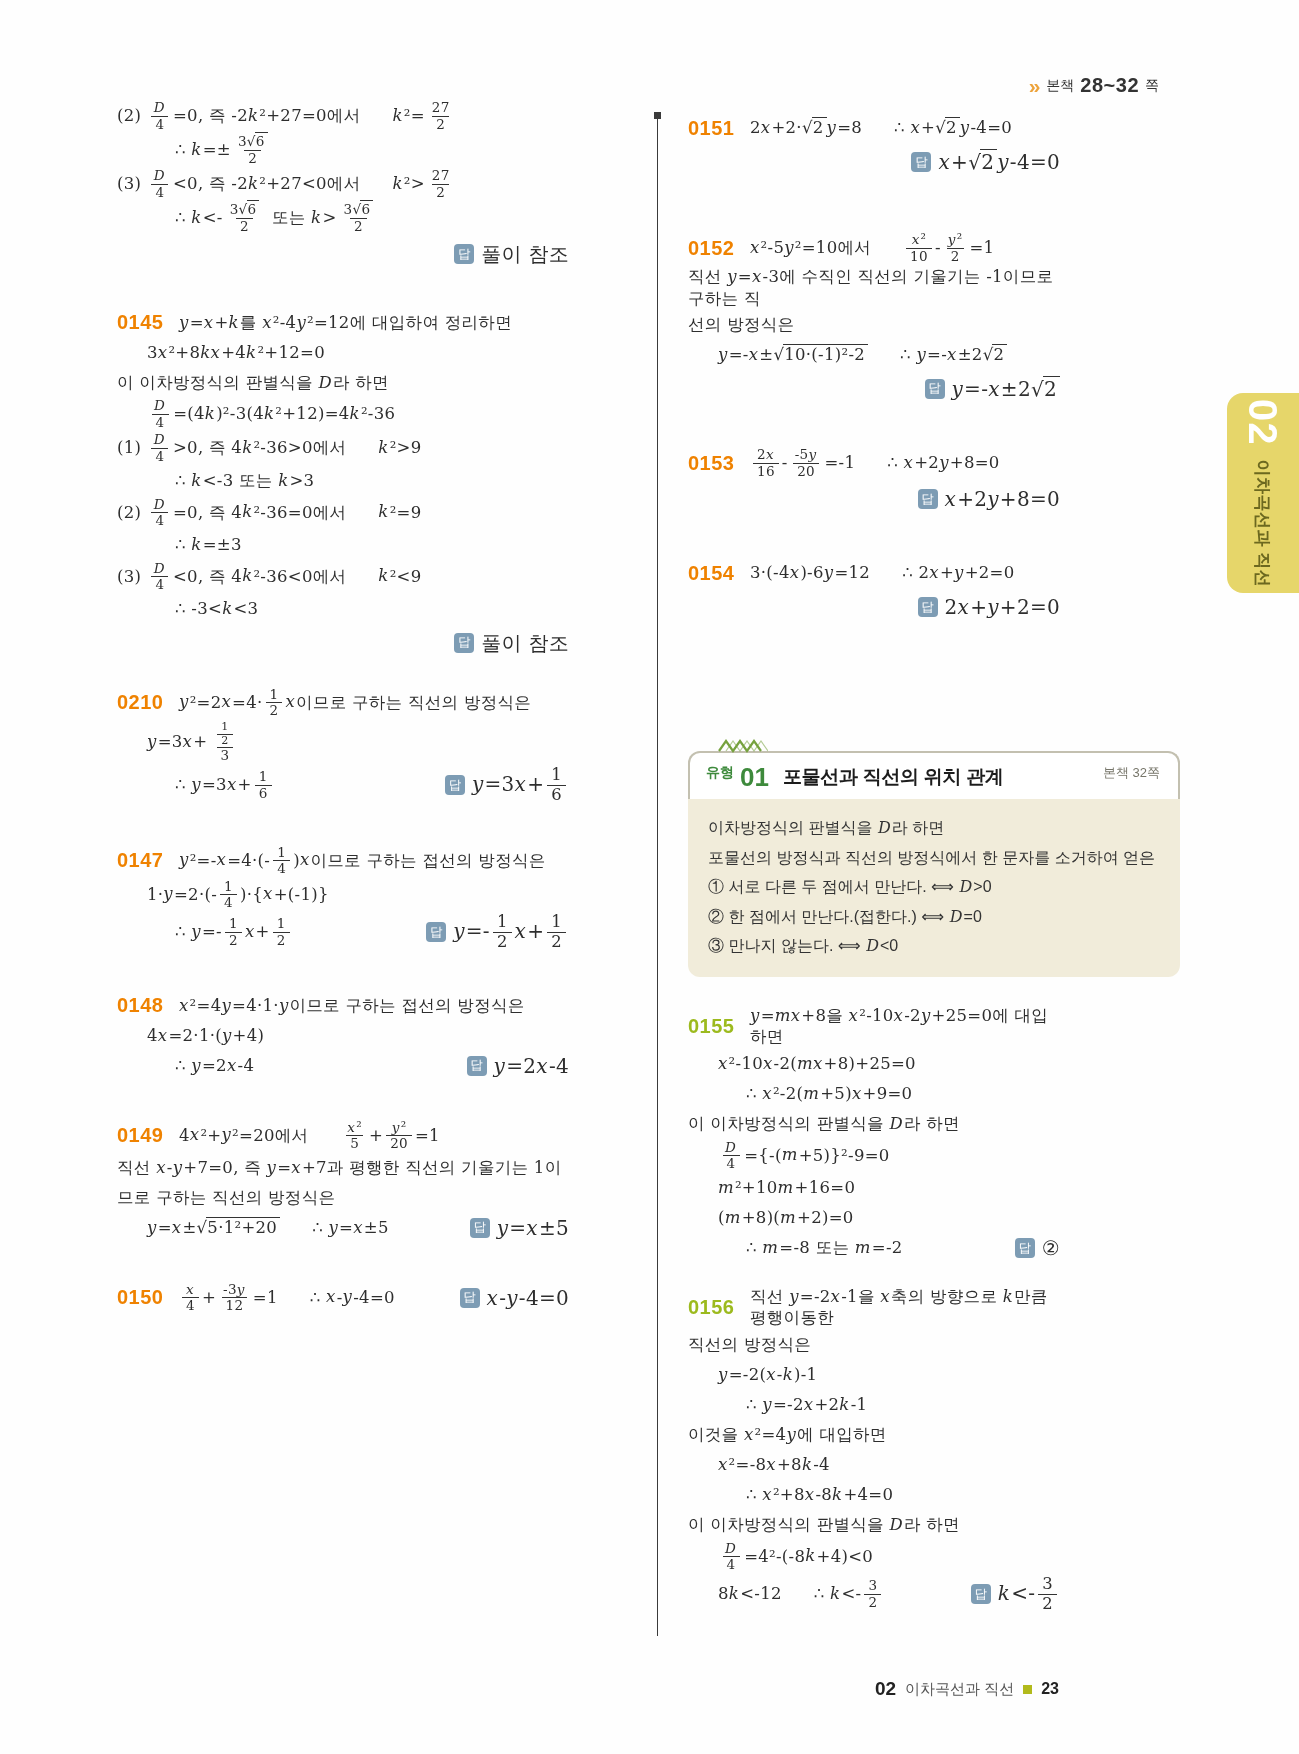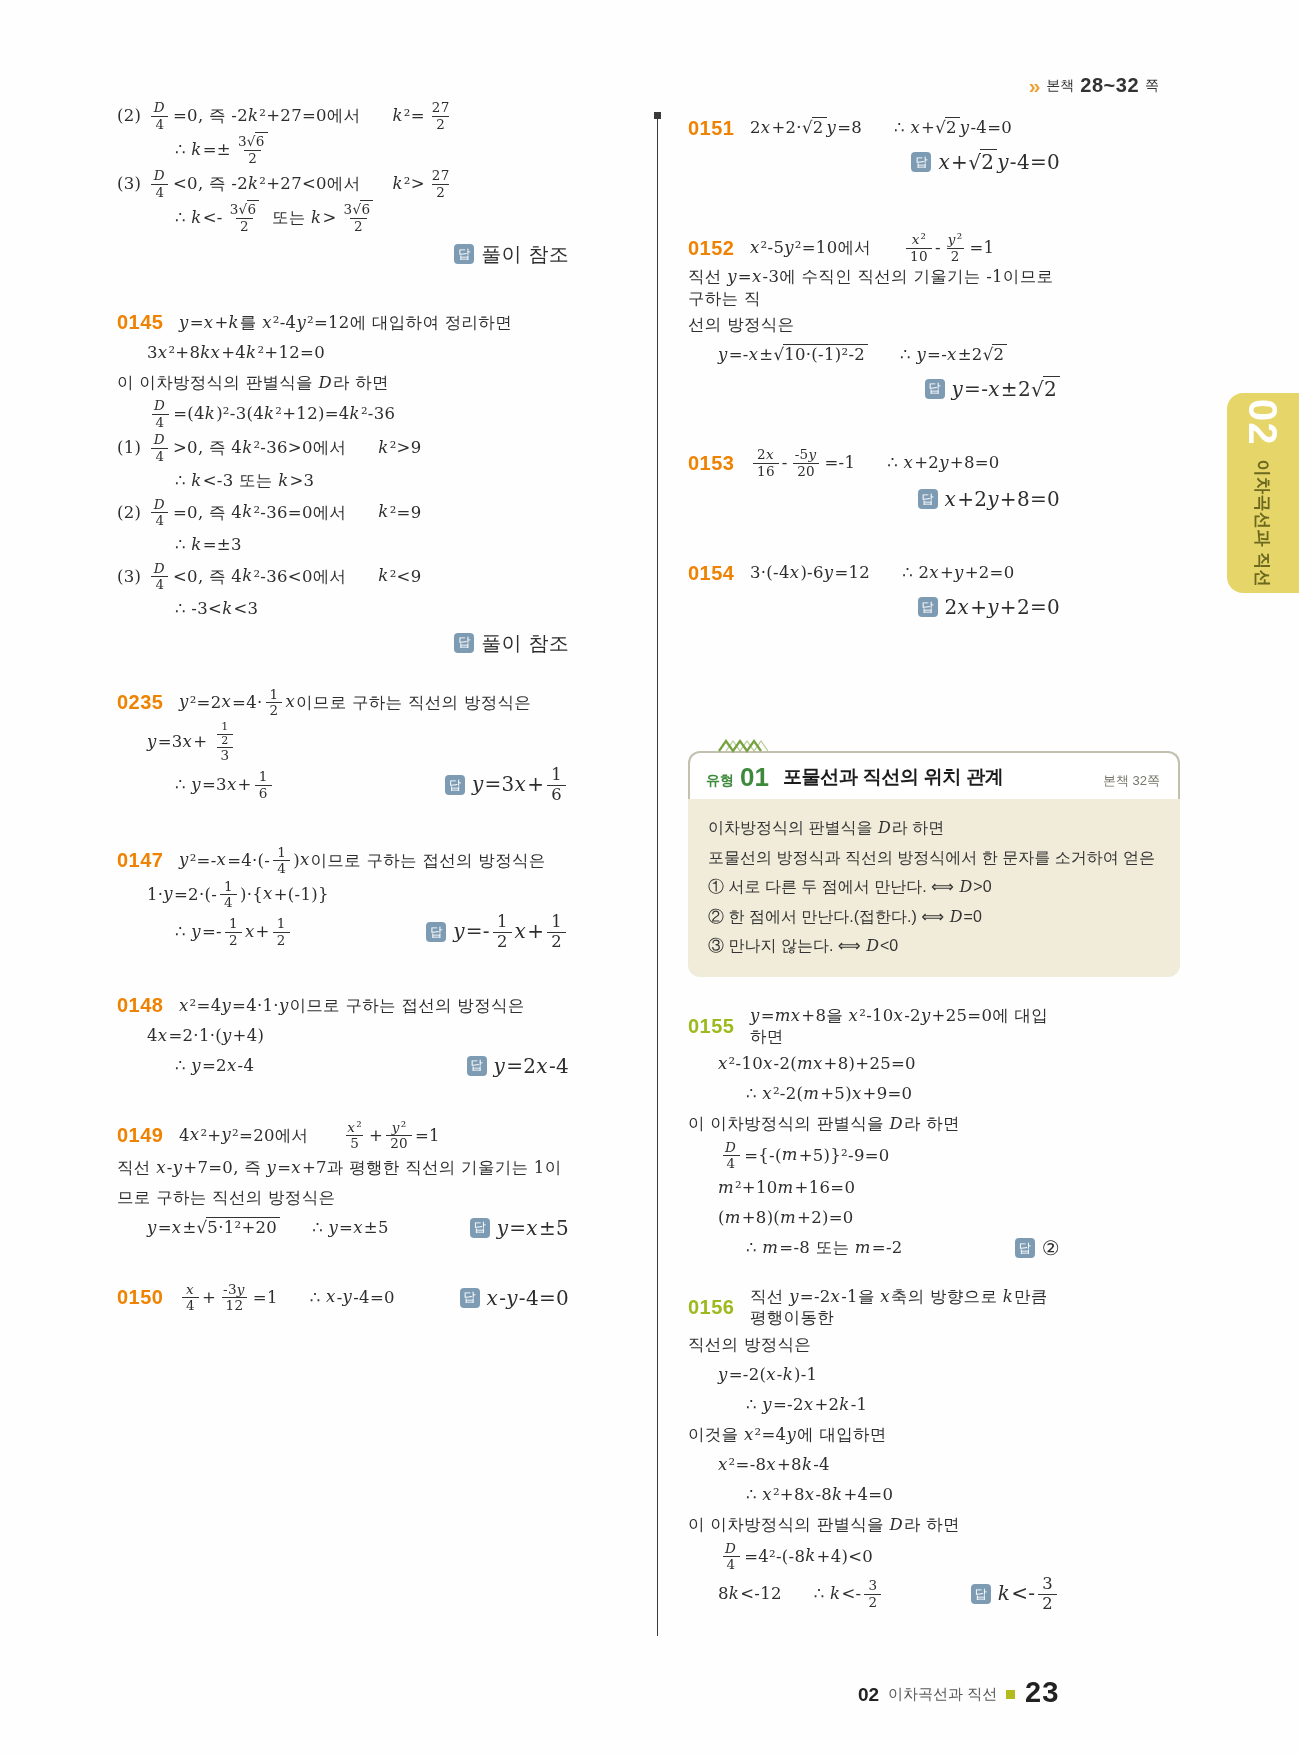--- a/index.html
+++ b/index.html
@@ -48,21 +48,21 @@
   .ansg { display:inline-flex; align-items:center; gap:7px; }
   .abadge { width:20px; height:20px; border-radius:4px; background:var(--badge_bg,#7d9cb4);
             color:#fff; font-size:12.5px; display:inline-flex; align-items:center; justify-content:center;
             font-family:"Liberation Sans",sans-serif; flex:none; }
   .aval { font-size:20px; }
 
   
   .note { position:relative; width:492px; margin:0 0 28px 0; color:#2e2e2e; }
   .zig { position:absolute; top:-16px; left:28px; color:var(--zigzag_green,#76a23e); }
   .note-head { background:#fff; border:2px solid var(--note_border,#c3c0b0); border-bottom:none;
-               border-radius:12px 12px 0 0; padding:11px 18px 9px 16px; display:flex; align-items:flex-end; }
+               border-radius:12px 12px 0 0; padding:11px 18px 9px 16px; display:flex; align-items:flex-start; }
   .n-tag { color:var(--note_green,#3e8a3c); font-size:14px; font-weight:bold; margin-right:6px; }
   .n-no { color:var(--note_green,#3e8a3c); font-size:26px; font-weight:bold; margin-right:14px; line-height:1; }
   .n-title { font-size:19px; font-weight:bold; color:#1c1c1c; flex:1; letter-spacing:-0.3px; }
   .n-ref { font-size:13px; color:#77766a; }
   .note-body { background:var(--note_body_bg,#f1ecda); border-radius:0 0 12px 12px; padding:14px 20px 16px; }
   .nline { font-size:16px; line-height:1.85; color:#333; }
   .nline i { font-family:"DejaVu Serif", serif; font-style:italic; padding:0 1px; }
 
   
   .side-tab { position:absolute; right:0; top:393px; width:72px; height:200px;
@@ -70,21 +70,21 @@
   .tab-rot { position:absolute; width:200px; height:72px; left:-64px; top:64px; transform:rotate(90deg);
              display:flex; align-items:center; padding-left:6px; box-sizing:border-box; }
   .tab-no { color:#fff; font-size:40px; font-weight:bold; margin-right:14px; letter-spacing:1px; }
   .tab-title { color:var(--tab_title,#6c681f); font-size:17px; font-weight:bold; letter-spacing:0.5px; }
 
   
   .footer { position:absolute; top:1678px; right:240px; display:flex; align-items:center; gap:9px; }
   .f-no { font-weight:bold; font-size:19px; color:#222; }
   .f-title { font-size:15px; color:#555; }
   .f-sq { width:9px; height:9px; background:var(--footer_square,#b2ba1c); }
-  .f-page { font-weight:bold; font-size:29px; color:#222;font-family:Liberation Mono, monospace; }
+  .f-page { font-weight:bold; font-size:16px; color:#222; }
 </style>
 </head>
 <body>
 
 <div class="page">
 
   <div class="hdr">
     <span class="h-chev">»</span>
     <span class="h-pre">본책</span>
     <span class="h-range">28~32</span>
@@ -181,21 +181,21 @@
         </div>
         <div class="line lg">
           <span class="ansg">
             <span class="abadge">답</span>
             <span class="aval math">풀이 참조</span>
           </span>
         </div>
       </section>
       <section class="block" style="margin-bottom: 40px;">
         <div class="line ln">
-          <span class="pnum orange">0235</span>
+          <span class="pnum orange">0210</span>
           <span class="lc math"><i>y</i>²=2<i>x</i>=4·<span class="fr">
               <span class="fn">1</span>
               <span class="fd">2</span>
             </span><i>x</i>이므로 구하는 직선의 방정식은</span>
         </div>
         <div class="line l1">
           <span class="lc math"><i>y</i>=3<i>x</i>+<span class="fr">
               <span class="fn"><span class="fr">
                   <span class="fn">1</span>
                   <span class="fd">2</span>

